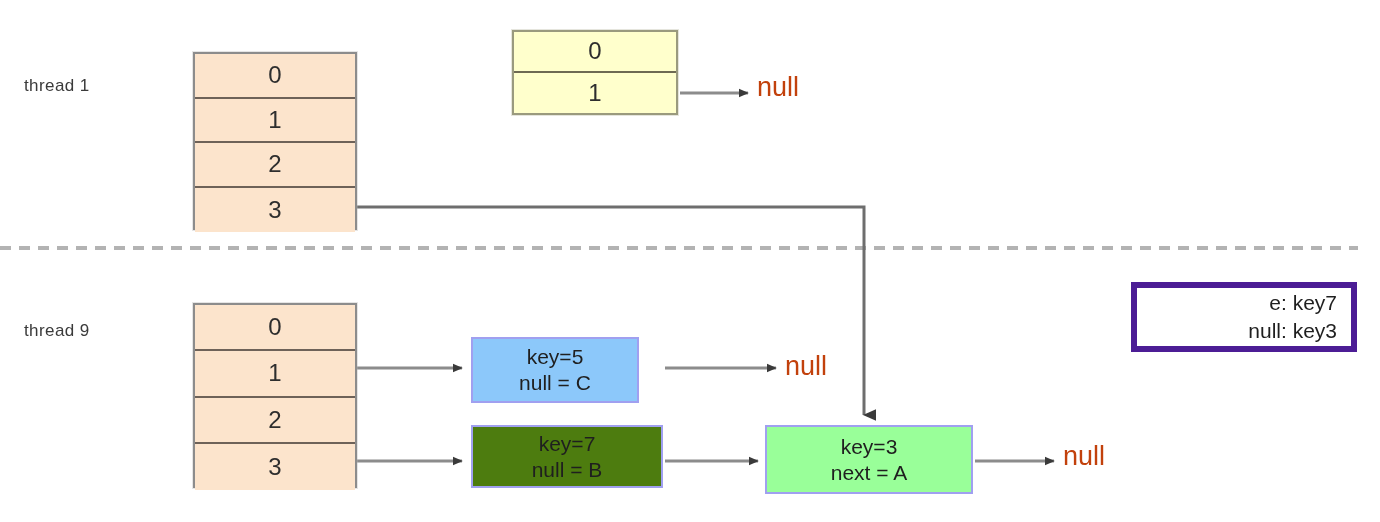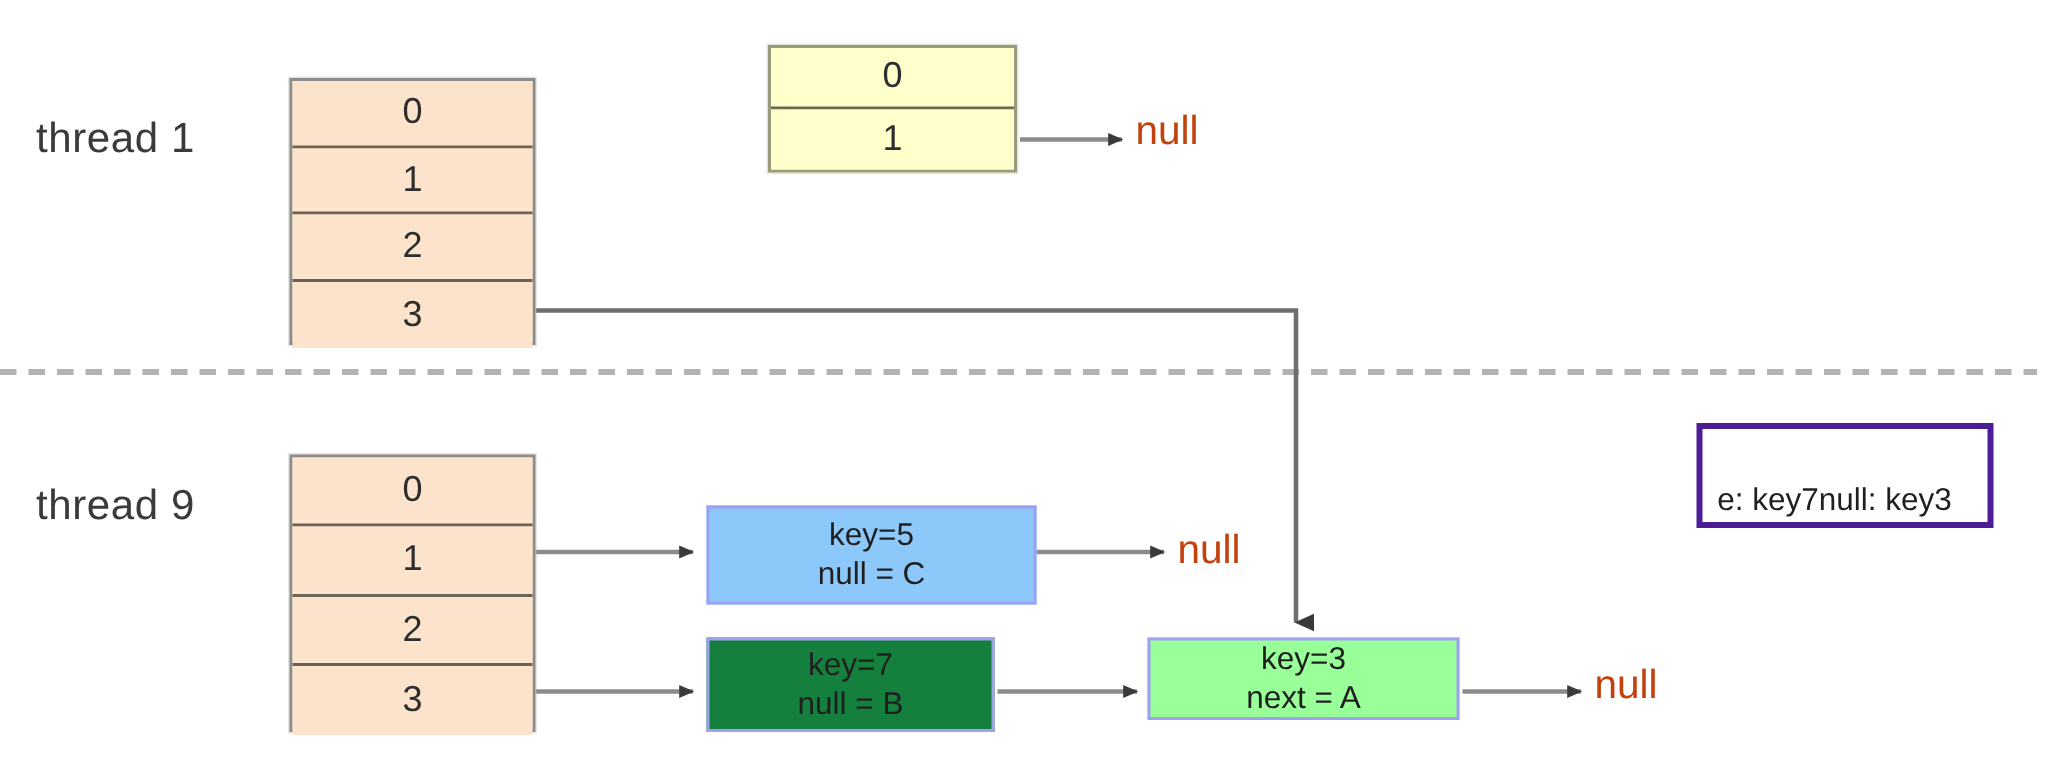--- a/index.html
+++ b/index.html
@@ -25,21 +25,21 @@
     position: absolute;
     left: 0; top: 0;
     width: 1380px;
     height: 522px;
     pointer-events: none;
   }
 
   
   .thread-label {
     position: absolute;
-    font-size: 28px;
+    font-size: 17px;
     color: #3a3a3a;
     letter-spacing: 0.4px;
     white-space: nowrap;
     font-weight: 400;
   }
   #thread1-label { left: 24px; top: 76px; }
   #thread2-label { left: 24px; top: 321px; }
 
   
   .bucket-table {
@@ -92,44 +92,45 @@
     display: flex;
     flex-direction: column;
     align-items: center;
     justify-content: center;
     font-size: 21px;
     color: #1f1f1f;
     line-height: 1.22;
   }
   .node-line { white-space: nowrap; }
 
-  #node-key5 { left: 471px; top: 337px; width: 220px; height: 66px; background: #8cc8fa; }
-  #node-key7 { left: 471px; top: 425px; width: 192px; height: 63px; background: #15803d; }
-  #node-key3 { left: 765px; top: 425px; width: 208px; height: 55px; background: #99ff99; }
+  #node-key5 { left: 471px; top: 337px; width: 168px; height: 66px; background: #8cc8fa; }
+  #node-key7 { left: 471px; top: 425px; width: 192px; height: 63px; background: #4d7c0f; }
+  #node-key3 { left: 765px; top: 425px; width: 208px; height: 69px; background: #99ff99; }
 
   
   .null-label {
     position: absolute;
     font-size: 27px;
     color: #c2410c;
     white-space: nowrap;
   }
   #null-top    { left: 757px; top: 72px; }
   #null-mid    { left: 785px; top: 351px; }
   #null-bottom { left: 1063px; top: 441px; }
 
   
   #state-box {
     position: absolute;
     left: 1131px; top: 282px;
-    width: 198px; height: 70px;
-    box-sizing: border-box;
-    border: 4px solid #4c1d95;
+    width: 226px; height: 70px;
+    box-sizing: border-box;
+    border: 6px solid #4c1d95;
     background: #ffffff;
     display: flex;
+    flex-direction: column;
     align-items: flex-end;
     justify-content: center;
     padding-right: 14px;
     font-size: 21px;
     color: #1f1f1f;
     line-height: 1.35;
   }
   .state-line { white-space: nowrap; }
 </style>
 </head>

